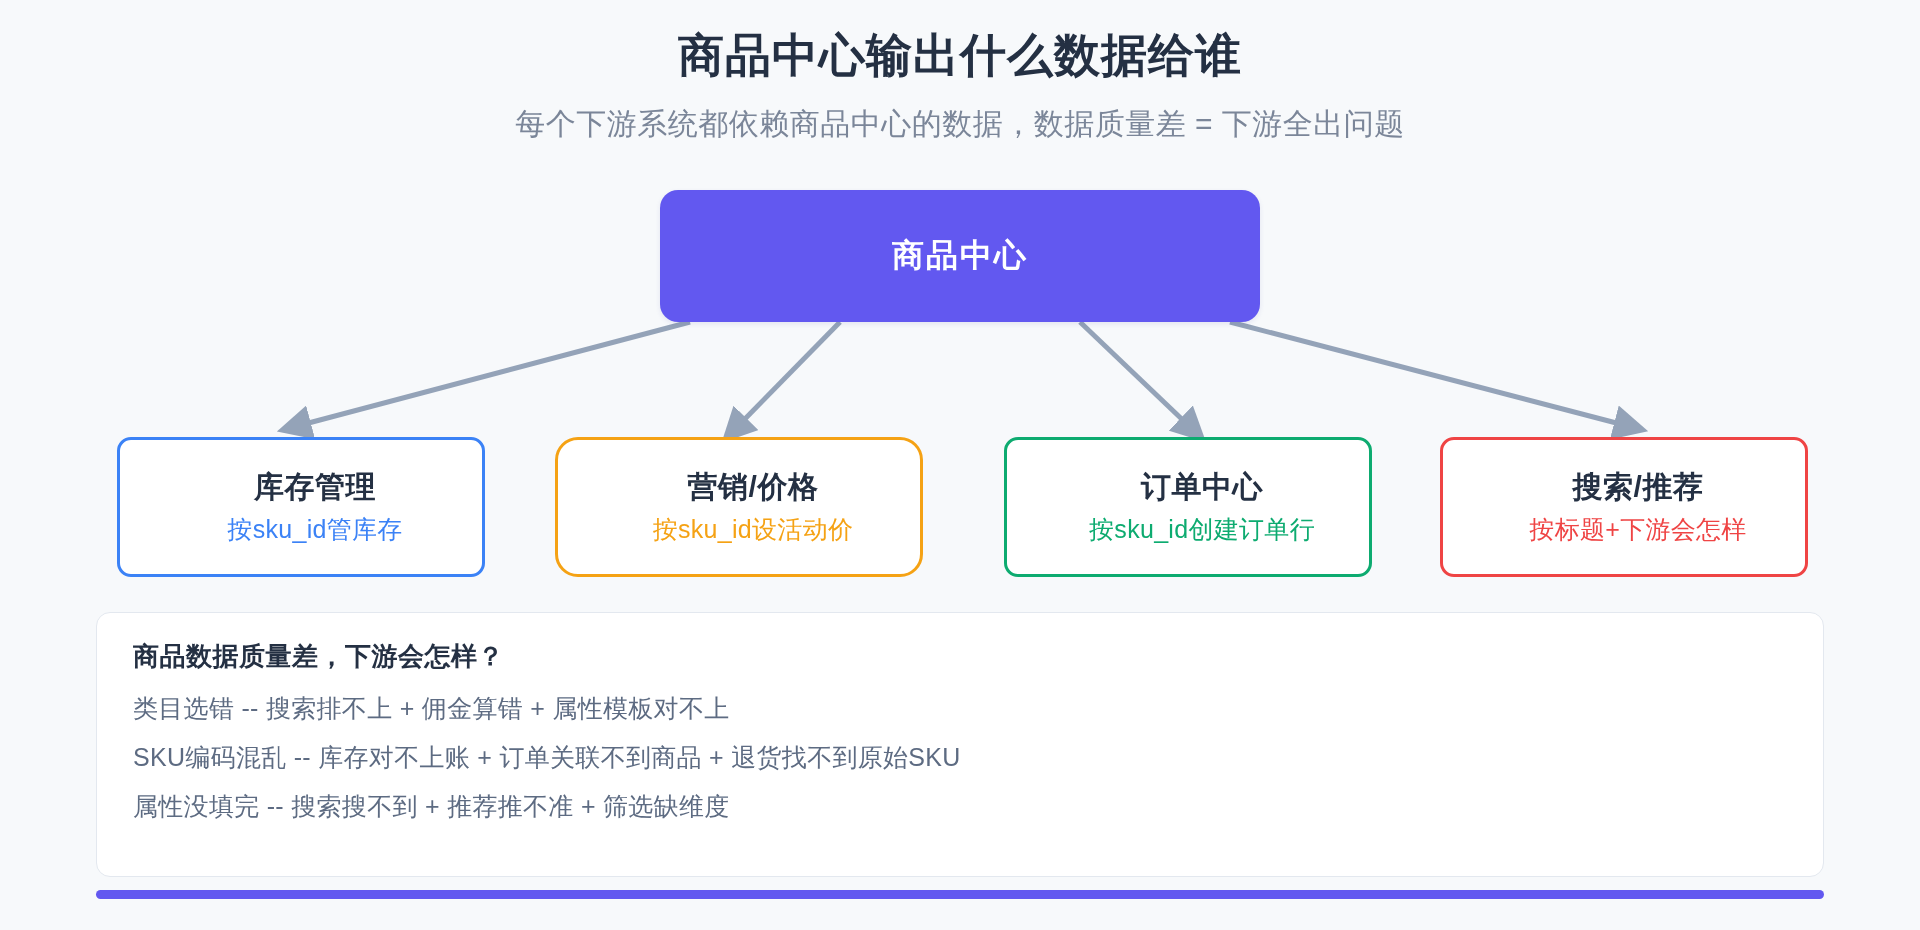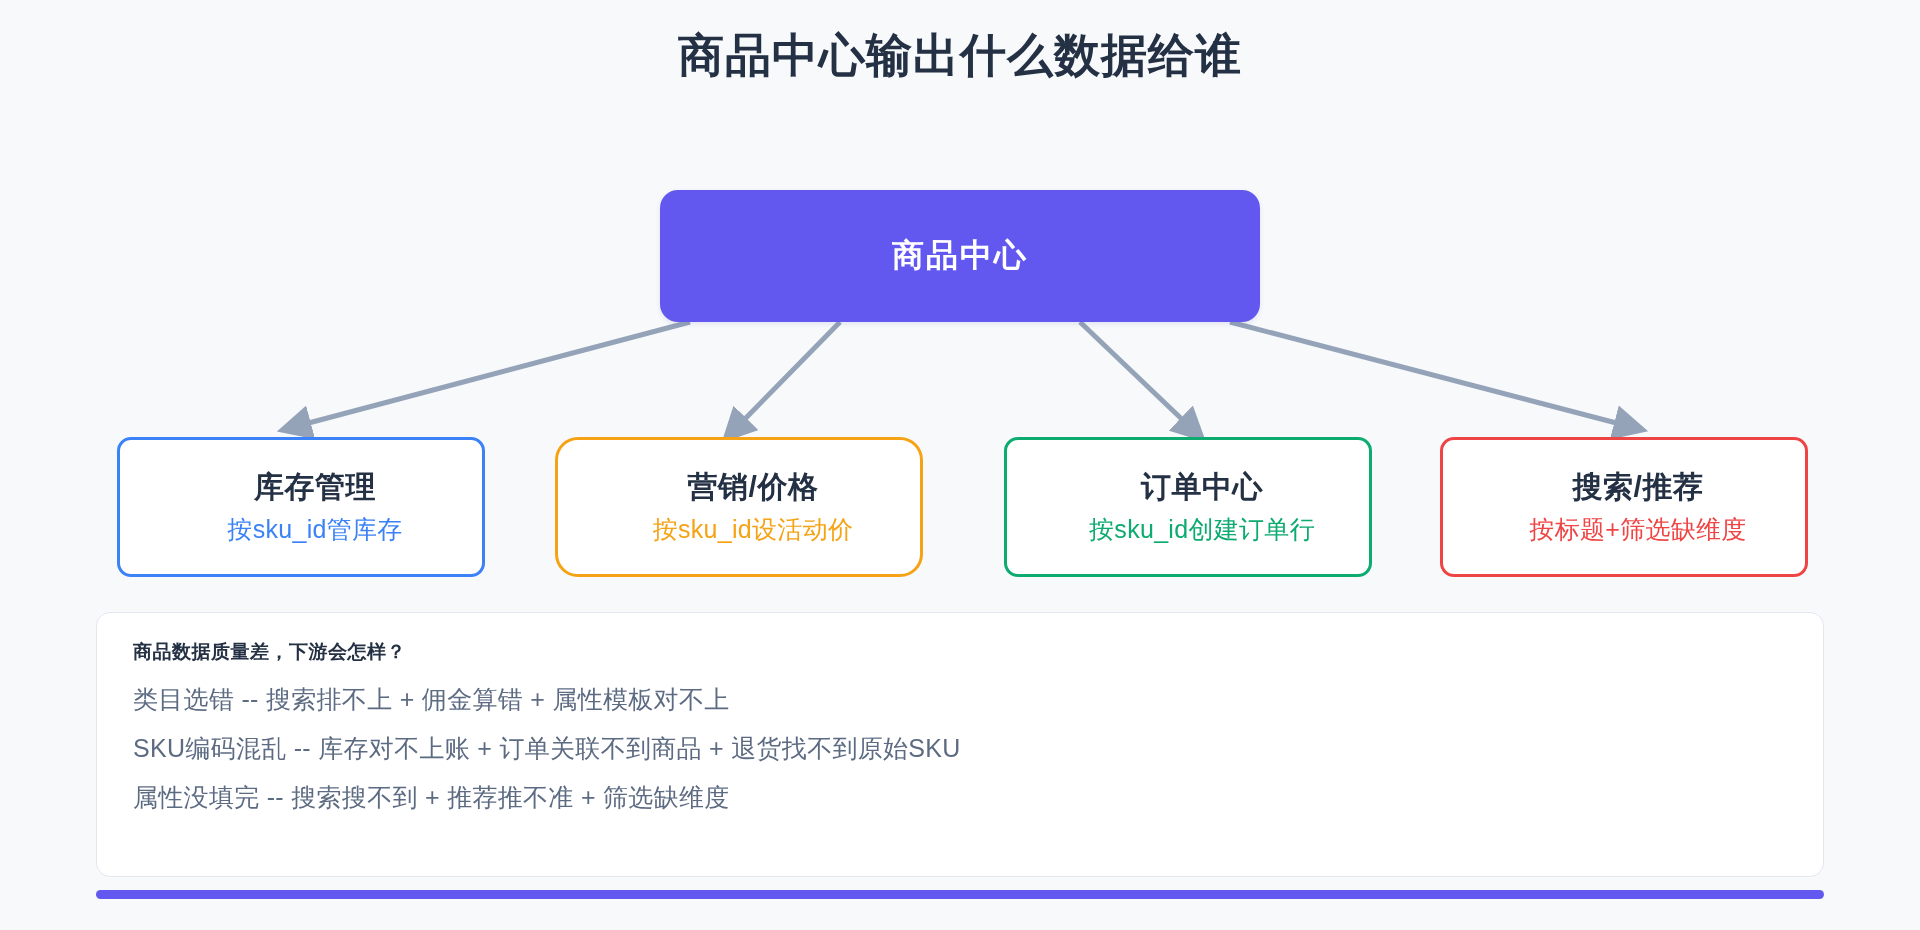--- a/index.html
+++ b/index.html
@@ -119,21 +119,21 @@
     top: 612px;
     width: 1728px;
     height: 265px;
     background: #ffffff;
     border: 1px solid #e3e8ef;
     border-radius: 14px;
     box-sizing: border-box;
     padding: 26px 36px 0 36px;
   }
   .impact-title {
-    font-size: 19px;
+    font-size: 26px;
     font-weight: 700;
     color: #243043;
     letter-spacing: 0.5px;
     margin-bottom: 22px;
   }
   .impact-line {
     font-size: 25px;
     color: #5d6b82;
     letter-spacing: 0.3px;
     line-height: 1.0;
@@ -152,20 +152,21 @@
     border-radius: 5px;
   }
 </style>
 </head>
 <body>
 
 <div id="stage">
 
   <div class="page-title">商品中心输出什么数据给谁</div>
 
+  <div class="page-subtitle">每个下游系统都依赖商品中心的数据，数据质量差 = 下游全出问题</div>
 
   <svg id="connectors" viewBox="0 0 1920 930" xmlns="http://www.w3.org/2000/svg">
     <defs>
       <marker id="arrowhead" markerWidth="7" markerHeight="7" refX="2" refY="3.5" orient="auto" markerUnits="strokeWidth">
         <polygon points="0 0, 7 3.5, 0 7" fill="#94a3b8"></polygon>
       </marker>
     </defs>
     <g id="connector-group" stroke="#94a3b8" stroke-width="5" fill="none">
         <line x1="690" y1="322" x2="301" y2="425" marker-end="url(#arrowhead)"></line>
         <line x1="840" y1="322" x2="739" y2="425" marker-end="url(#arrowhead)"></line>
@@ -188,21 +189,21 @@
     <span class="cn-sub" style="color: rgb(245, 162, 20);">按sku_id设活动价</span>
   </div>
 
   <div class="child-node" id="child-2" style="border-color: rgb(13, 171, 112);">
     <span class="cn-title">订单中心</span>
     <span class="cn-sub" style="color: rgb(13, 171, 112);">按sku_id创建订单行</span>
   </div>
 
   <div class="child-node" id="child-3" style="border-color: rgb(239, 68, 68);">
     <span class="cn-title">搜索/推荐</span>
-    <span class="cn-sub" style="color: rgb(239, 68, 68);">按标题+筛选缺维度</span>
+    <span class="cn-sub" style="color: rgb(239, 68, 68);">按标题+下游会怎样</span>
   </div>
 
   <div class="impact-panel">
     <div class="impact-title">商品数据质量差，下游会怎样？</div>
     <div class="impact-line">类目选错 -- 搜索排不上 + 佣金算错 + 属性模板对不上</div>
     <div class="impact-line">SKU编码混乱 -- 库存对不上账 + 订单关联不到商品 + 退货找不到原始SKU</div>
     <div class="impact-line">属性没填完 -- 搜索搜不到 + 推荐推不准 + 筛选缺维度</div>
   </div>
 
   <div class="accent-bar" style="background: rgb(98, 88, 240);"></div>

